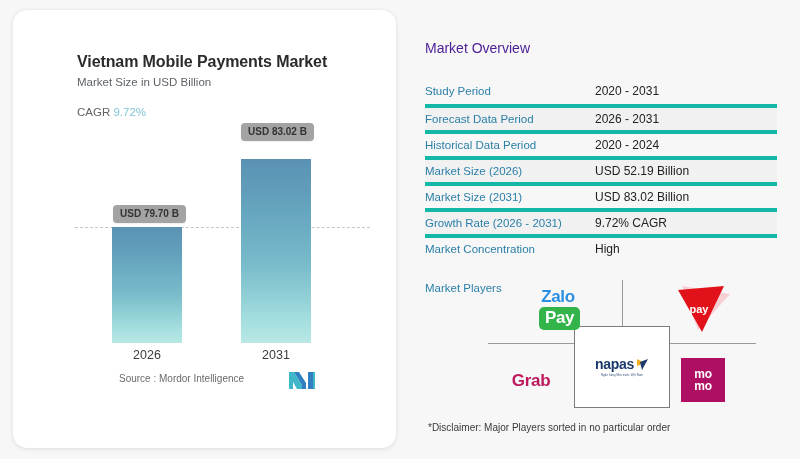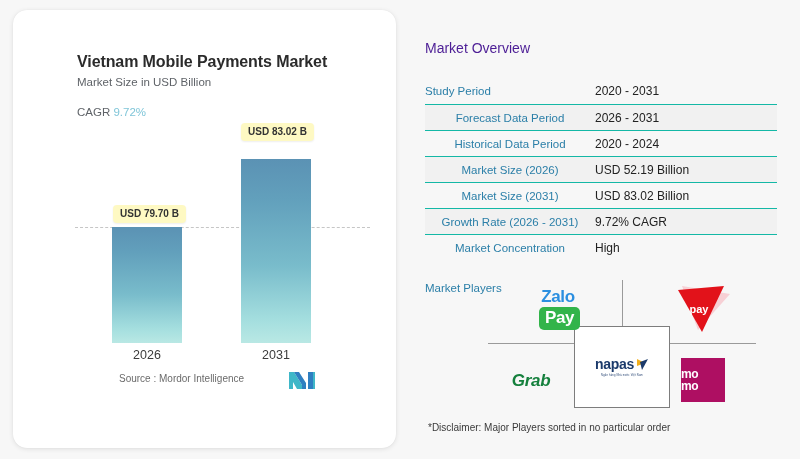--- a/index.html
+++ b/index.html
@@ -41,21 +41,21 @@
     border-top: 1px dashed #c6c6c6;
   }
   .bar {
     position: absolute; bottom: 22px;
     background: linear-gradient(180deg, #5b92b4 0%, #62a0bc 22%, #79bccb 58%, #a5dfdf 88%, #b9e8e4 100%);
   }
   .bar-2026 { left: 99px; width: 70px; height: 116px; }
   .bar-2031 { left: 228px; width: 70px; height: 184px; }
   .pill {
     position: absolute;
-    background: #fef9c3;
+    background: #a3a3a3;
     border-radius: 4px;
     padding: 3px 7px 4px 7px;
     font-size: 10px; font-weight: bold; color: #333333;
     white-space: nowrap;
     box-shadow: 0 1px 2px rgba(0,0,0,0.07);
   }
   .pill-2026 { left: 100px; top: 85px; }
   .pill-2031 { left: 228px; top: 3px; }
   .cat-label {
     position: absolute; top: 228px;
@@ -72,21 +72,21 @@
   .mi-logo { position: absolute; left: 276px; top: 362px; }
 
   
   .overview { position: absolute; left: 425px; top: 40px; width: 352px; }
   .overview-title { font-size: 14px; color: #4c1d95; margin-bottom: 22px; }
   .ov-row {
     display: flex; align-items: center;
     height: 26px; padding: 0 6px 0 0;
   }
   .ov-row.alt { background: #f1f1f1; }
-  .ov-row + .ov-row { border-top: 1px solid #14b8a6; text-align: center; }
+  .ov-row + .ov-row { border-top: 4px solid #14b8a6; }
   .ov-label { width: 170px; font-size: 11.5px; color: #2b7fa8; }
   .ov-value { font-size: 12px; color: #222222; }
 
   .players-label {
     position: absolute; left: 425px; top: 282px;
     font-size: 11.5px; color: #2b7fa8;
   }
 
   
   .grid { position: absolute; left: 488px; top: 280px; width: 268px; height: 128px; }
@@ -104,32 +104,32 @@
   .pay-chip {
     background: #32b44a; color: #ffffff; font-size: 17px; font-weight: bold;
     border-radius: 5px; padding: 1px 6px 2px 6px; margin-left: 3px; letter-spacing: -0.4px;
   }
 
   
   .viettel { left: 164px; top: 0px; width: 104px; height: 56px; }
 
   
   .grab { left: 0px; top: 84px; width: 86px; height: 34px; }
-  .grab-txt { font-size: 17px; font-weight: bold; color: #15803d; letter-spacing: -0.3px; font-style: italic; }
+  .grab-txt { font-size: 17px; font-weight: bold; color: #be185d; letter-spacing: -0.3px; }
 
   
   .napas { left: 86px; top: 62px; width: 96px; height: 48px; flex-direction: column; }
   .napas-word { font-size: 14px; font-weight: bold; color: #1b3a6b; letter-spacing: -0.3px; }
   .napas-tag { font-size: 2.6px; color: #1b3a6b; margin-top: 2px; letter-spacing: 0.2px; }
 
   
   .momo { left: 192px; top: 78px; width: 46px; height: 44px; }
   .momo-sq {
     width: 44px; height: 44px; background: #ae0f62;
-    display: flex; flex-direction: column; justify-content: center;
+    display: flex; flex-direction: column; align-items: center; justify-content: center;
     line-height: 1.02;
   }
   .momo-txt { color: #ffffff; font-size: 12px; font-weight: bold; letter-spacing: -0.3px; }
 
   .disclaimer {
     position: absolute; left: 428px; top: 422px;
     font-size: 10px; color: #3a3a3a; white-space: nowrap;
   }
 </style>
 </head>

